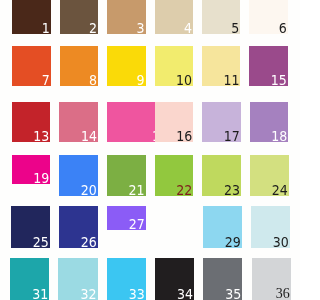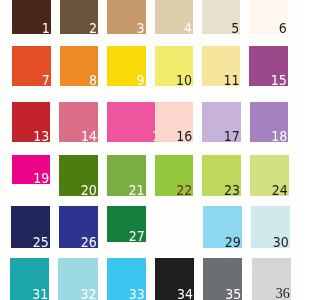--- a/index.html
+++ b/index.html
@@ -91,42 +91,42 @@
     </div>
     <div class="swatch" style="left: 202.278px; top: 101.5px; width: 38.5027px; height: 40.7px; background: rgb(199, 179, 218);">
       <span class="num" style="color: rgb(28, 28, 28);">17</span>
     </div>
     <div class="swatch" style="left: 249.873px; top: 101.5px; width: 38.5027px; height: 40.7px; background: rgb(165, 129, 191);">
       <span class="num" style="color: rgb(255, 255, 255);">18</span>
     </div>
     <div class="swatch" style="left: 11.6px; top: 155.4px; width: 38.5862px; height: 29px; background: rgb(236, 3, 138);">
       <span class="num" style="color: rgb(255, 255, 255);">19</span>
     </div>
-    <div class="swatch" style="left: 59.2978px; top: 155.4px; width: 38.5862px; height: 40.2px; background: #4d7c0f;">
+    <div class="swatch" style="left: 59.2978px; top: 155.4px; width: 38.5862px; height: 40.2px; background: #3b82f6;">
       <span class="num" style="color: rgb(255, 255, 255);">20</span>
     </div>
     <div class="swatch" style="left: 106.996px; top: 155.4px; width: 38.5862px; height: 40.2px; background: rgb(124, 175, 67);">
       <span class="num" style="color: rgb(255, 255, 255);">21</span>
     </div>
     <div class="swatch" style="left: 154.693px; top: 155.4px; width: 38.5862px; height: 40.2px; background: rgb(146, 200, 62);">
       <span class="num" style="color: #7f1d1d;">22</span>
     </div>
     <div class="swatch" style="left: 202.391px; top: 155.4px; width: 38.5862px; height: 40.2px; background: rgb(191, 217, 94);">
       <span class="num" style="color: rgb(28, 28, 28);">23</span>
     </div>
     <div class="swatch" style="left: 250.089px; top: 155.4px; width: 38.5862px; height: 40.2px; background: rgb(211, 224, 128);">
       <span class="num" style="color: rgb(28, 28, 28);">24</span>
     </div>
     <div class="swatch" style="left: 10.9px; top: 206.4px; width: 38.8229px; height: 41.2px; background: rgb(33, 38, 92);">
       <span class="num" style="color: rgb(255, 255, 255);">25</span>
     </div>
     <div class="swatch" style="left: 58.8903px; top: 206.4px; width: 38.8229px; height: 41.2px; background: rgb(45, 52, 144);">
       <span class="num" style="color: rgb(255, 255, 255);">26</span>
     </div>
-    <div class="swatch" style="left: 106.881px; top: 206.4px; width: 38.8229px; height: 36px; background: #15803d; padding-left: 20px;">
+    <div class="swatch" style="left: 106.881px; top: 206.4px; width: 38.8229px; height: 24px; background: #8b5cf6; padding-left: 20px;">
       <span class="num" style="color: rgb(255, 255, 255);">27</span>
     </div>
     <div class="swatch" style="left: 202.861px; top: 206.4px; width: 38.8229px; height: 41.2px; background: rgb(141, 215, 240);">
       <span class="num" style="color: rgb(28, 28, 28);">29</span>
     </div>
     <div class="swatch" style="left: 250.852px; top: 206.4px; width: 38.8229px; height: 41.2px; background: rgb(207, 233, 237);">
       <span class="num" style="color: rgb(28, 28, 28);">30</span>
     </div>
     <div class="swatch" style="left: 10.2px; top: 258px; width: 39.0595px; height: 42px; background: rgb(29, 166, 170);">
       <span class="num" style="color: rgb(255, 255, 255);">31</span>

